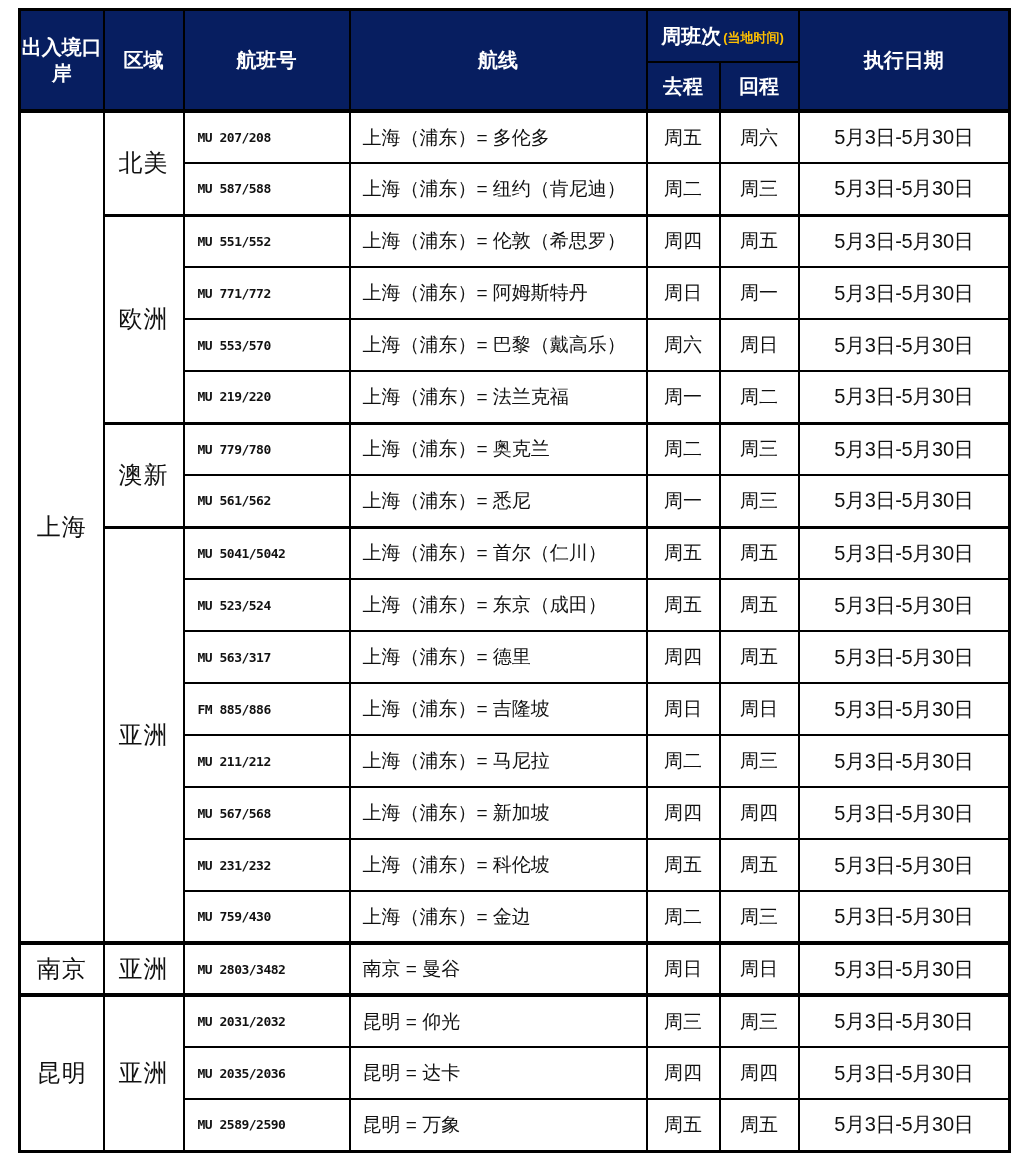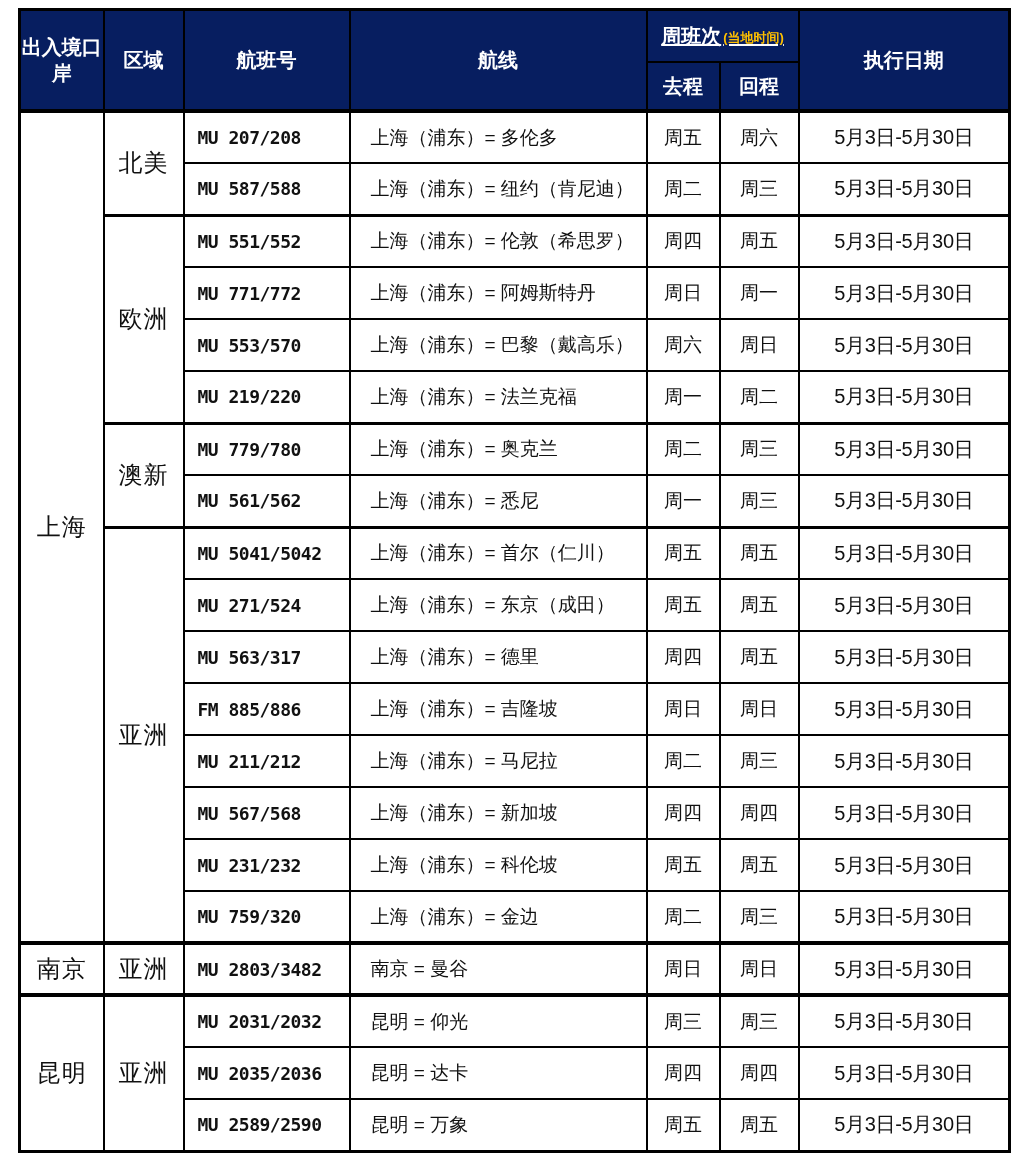--- a/index.html
+++ b/index.html
@@ -33,47 +33,47 @@
     background:var(--header-bg);
     color:var(--header-text);
     font-weight:700;
     font-size:20px;
     text-align:center;
     vertical-align:middle;
     line-height:1.3;
   }
   thead tr.h1 th{height:50px;}
   thead tr.h2 th{height:46px;}
-  thead th.weekly{white-space:nowrap;text-decoration:underline;}
+  thead th.weekly{white-space:nowrap;}
   .weekly .note{
     color:var(--accent-yellow);
     font-size:13px;
     font-weight:700;
     margin-left:2px;
     vertical-align:1px;
   }
   tbody tr{height:52px;}
   tbody td{
     font-size:19px;
     text-align:center;
     vertical-align:middle;
     background:#ffffff;
   }
   td.port,td.region{font-size:24px;letter-spacing:1px;}
   td.flightno{
     text-align:left;
     padding-left:13px;
     font-family:"DejaVu Sans Mono","Liberation Mono",monospace;
     font-weight:700;
-    font-size:18px;
+    font-size:13px;
     letter-spacing:-0.5px;
   }
   td.route{
     text-align:left;
-    padding-left:20px;
+    padding-left:12px;
   }
   td.dates{font-size:20px;letter-spacing:-0.3px;}
   tbody tr.region-start td{border-top:3px solid var(--border-color);}
   tbody tr.port-start td{border-top:4px solid var(--border-color);}
   thead tr.h2 th{border-bottom:3px solid var(--border-color);}
 </style>
 </head>
 <body>
 
 <div class="page">
@@ -164,21 +164,21 @@
         </tr>
         <tr class="region-start">
           <td class="region" rowspan="8">亚洲</td>
           <td class="flightno">MU 5041/5042</td>
           <td class="route">上海（浦东）= 首尔（仁川）</td>
           <td class="day">周五</td>
           <td class="day">周五</td>
           <td class="dates">5月3日-5月30日</td>
         </tr>
         <tr>
-          <td class="flightno">MU 271/524</td>
+          <td class="flightno">MU 523/524</td>
           <td class="route">上海（浦东）= 东京（成田）</td>
           <td class="day">周五</td>
           <td class="day">周五</td>
           <td class="dates">5月3日-5月30日</td>
         </tr>
         <tr>
           <td class="flightno">MU 563/317</td>
           <td class="route">上海（浦东）= 德里</td>
           <td class="day">周四</td>
           <td class="day">周五</td>
@@ -206,21 +206,21 @@
           <td class="dates">5月3日-5月30日</td>
         </tr>
         <tr>
           <td class="flightno">MU 231/232</td>
           <td class="route">上海（浦东）= 科伦坡</td>
           <td class="day">周五</td>
           <td class="day">周五</td>
           <td class="dates">5月3日-5月30日</td>
         </tr>
         <tr>
-          <td class="flightno">MU 759/320</td>
+          <td class="flightno">MU 759/430</td>
           <td class="route">上海（浦东）= 金边</td>
           <td class="day">周二</td>
           <td class="day">周三</td>
           <td class="dates">5月3日-5月30日</td>
         </tr>
         <tr class="port-start">
           <td class="port" rowspan="1">南京</td>
           <td class="region" rowspan="1">亚洲</td>
           <td class="flightno">MU 2803/3482</td>
           <td class="route">南京 = 曼谷</td>

